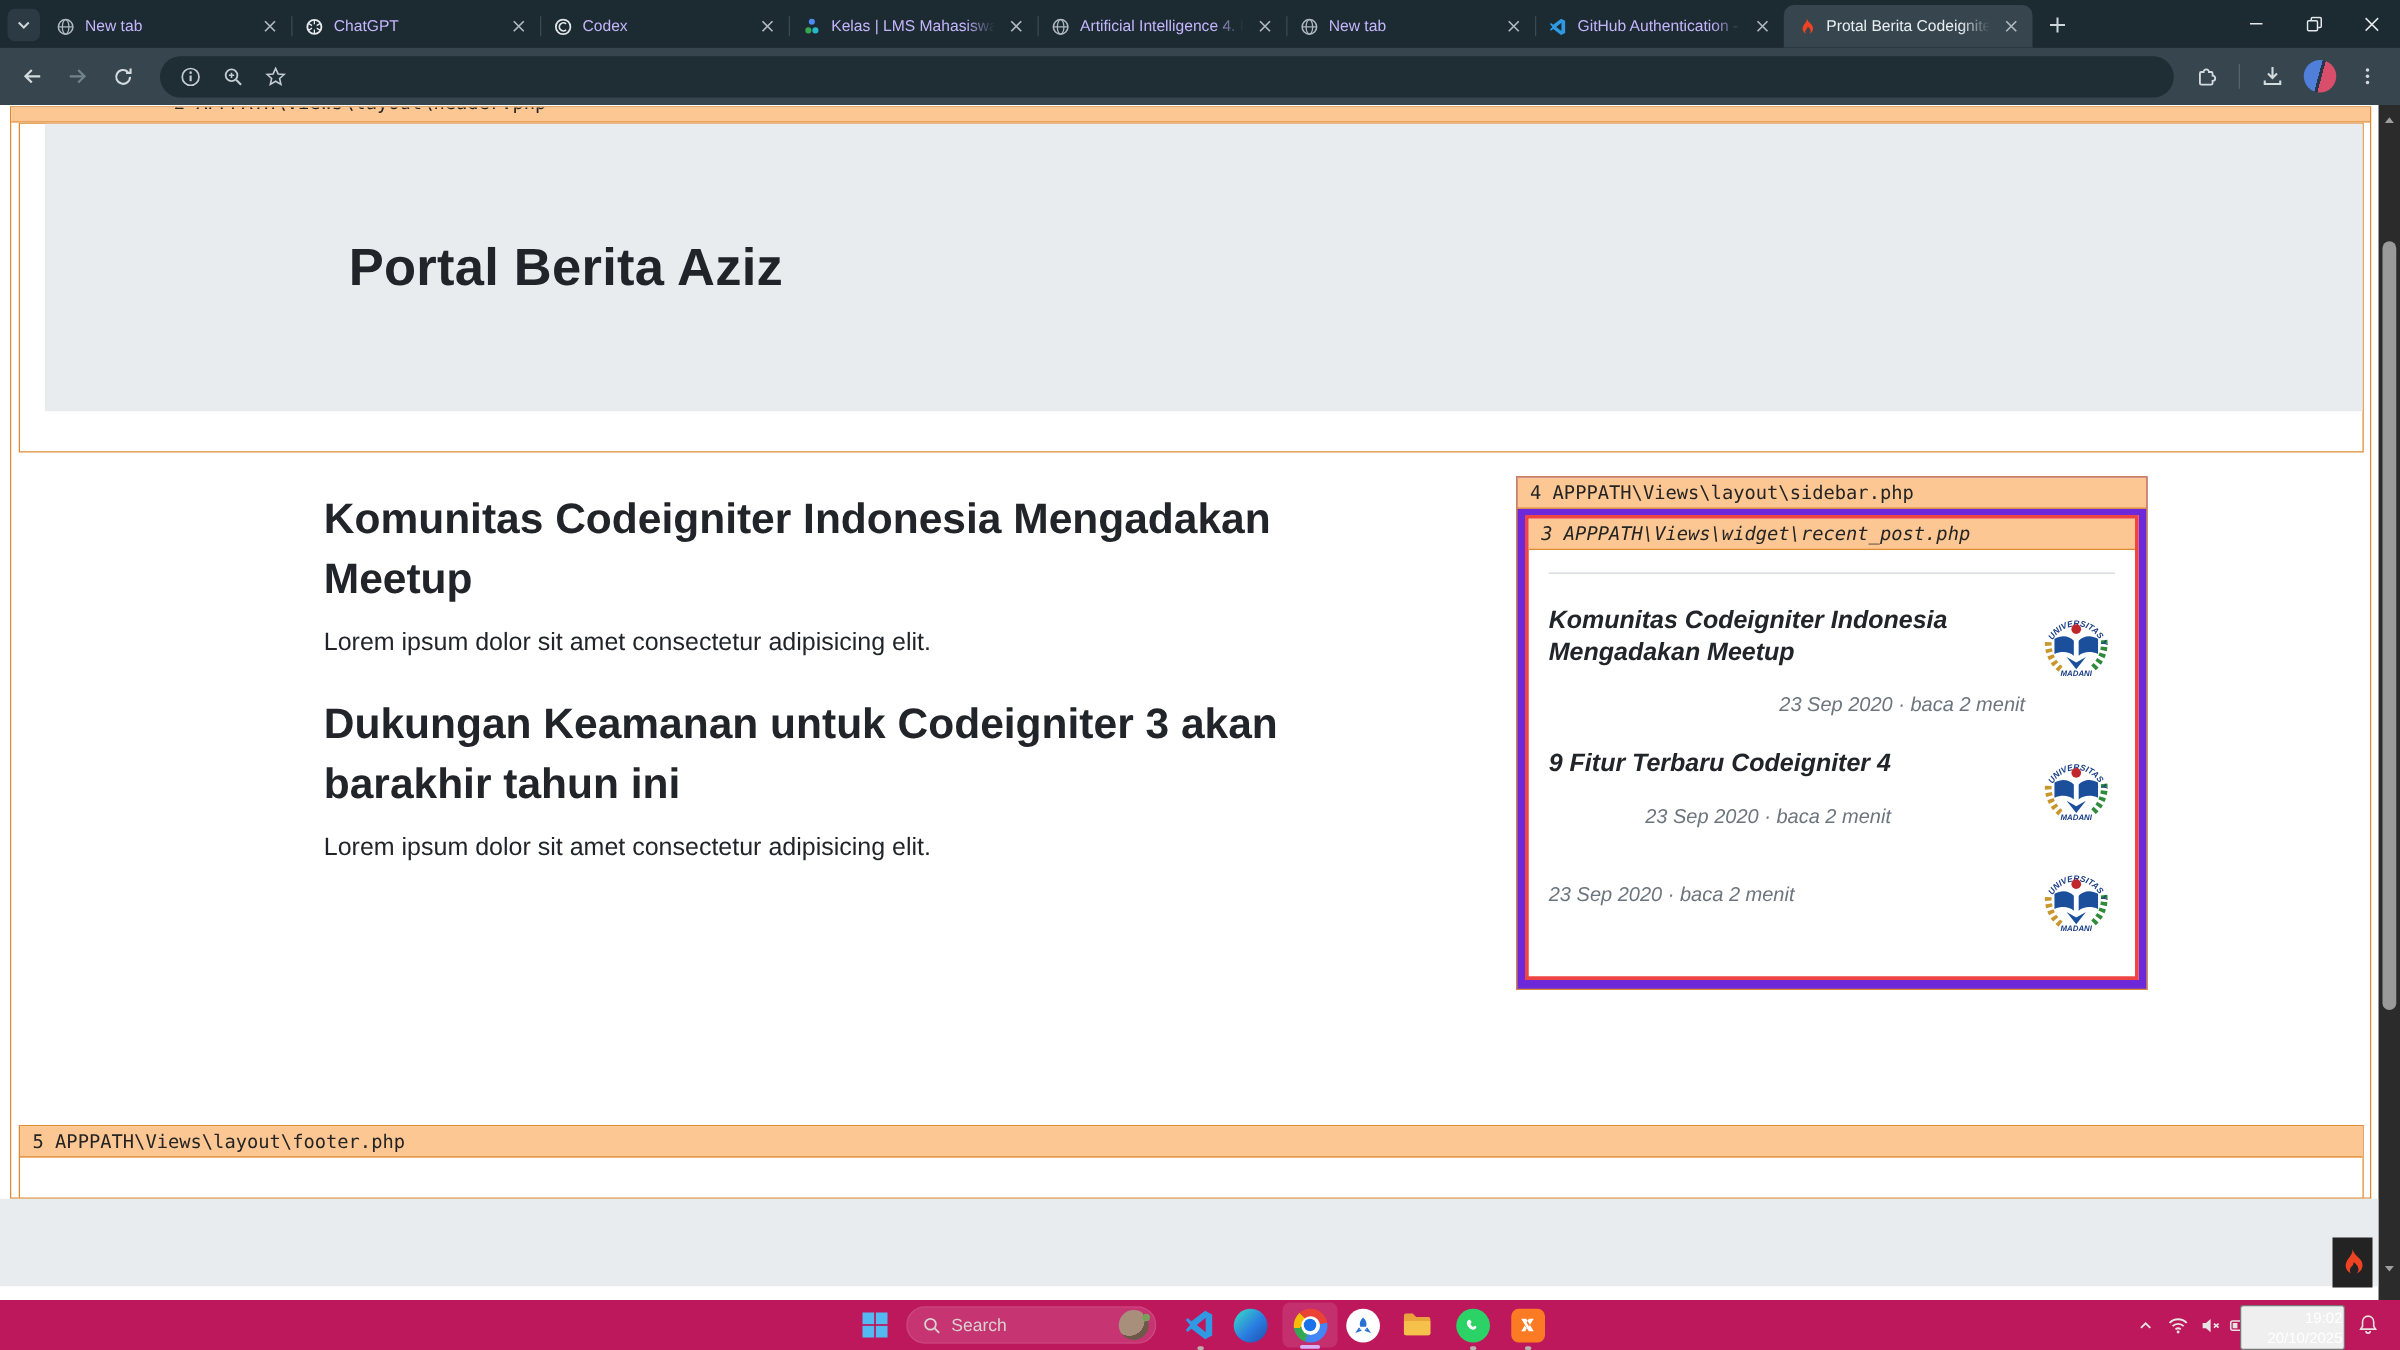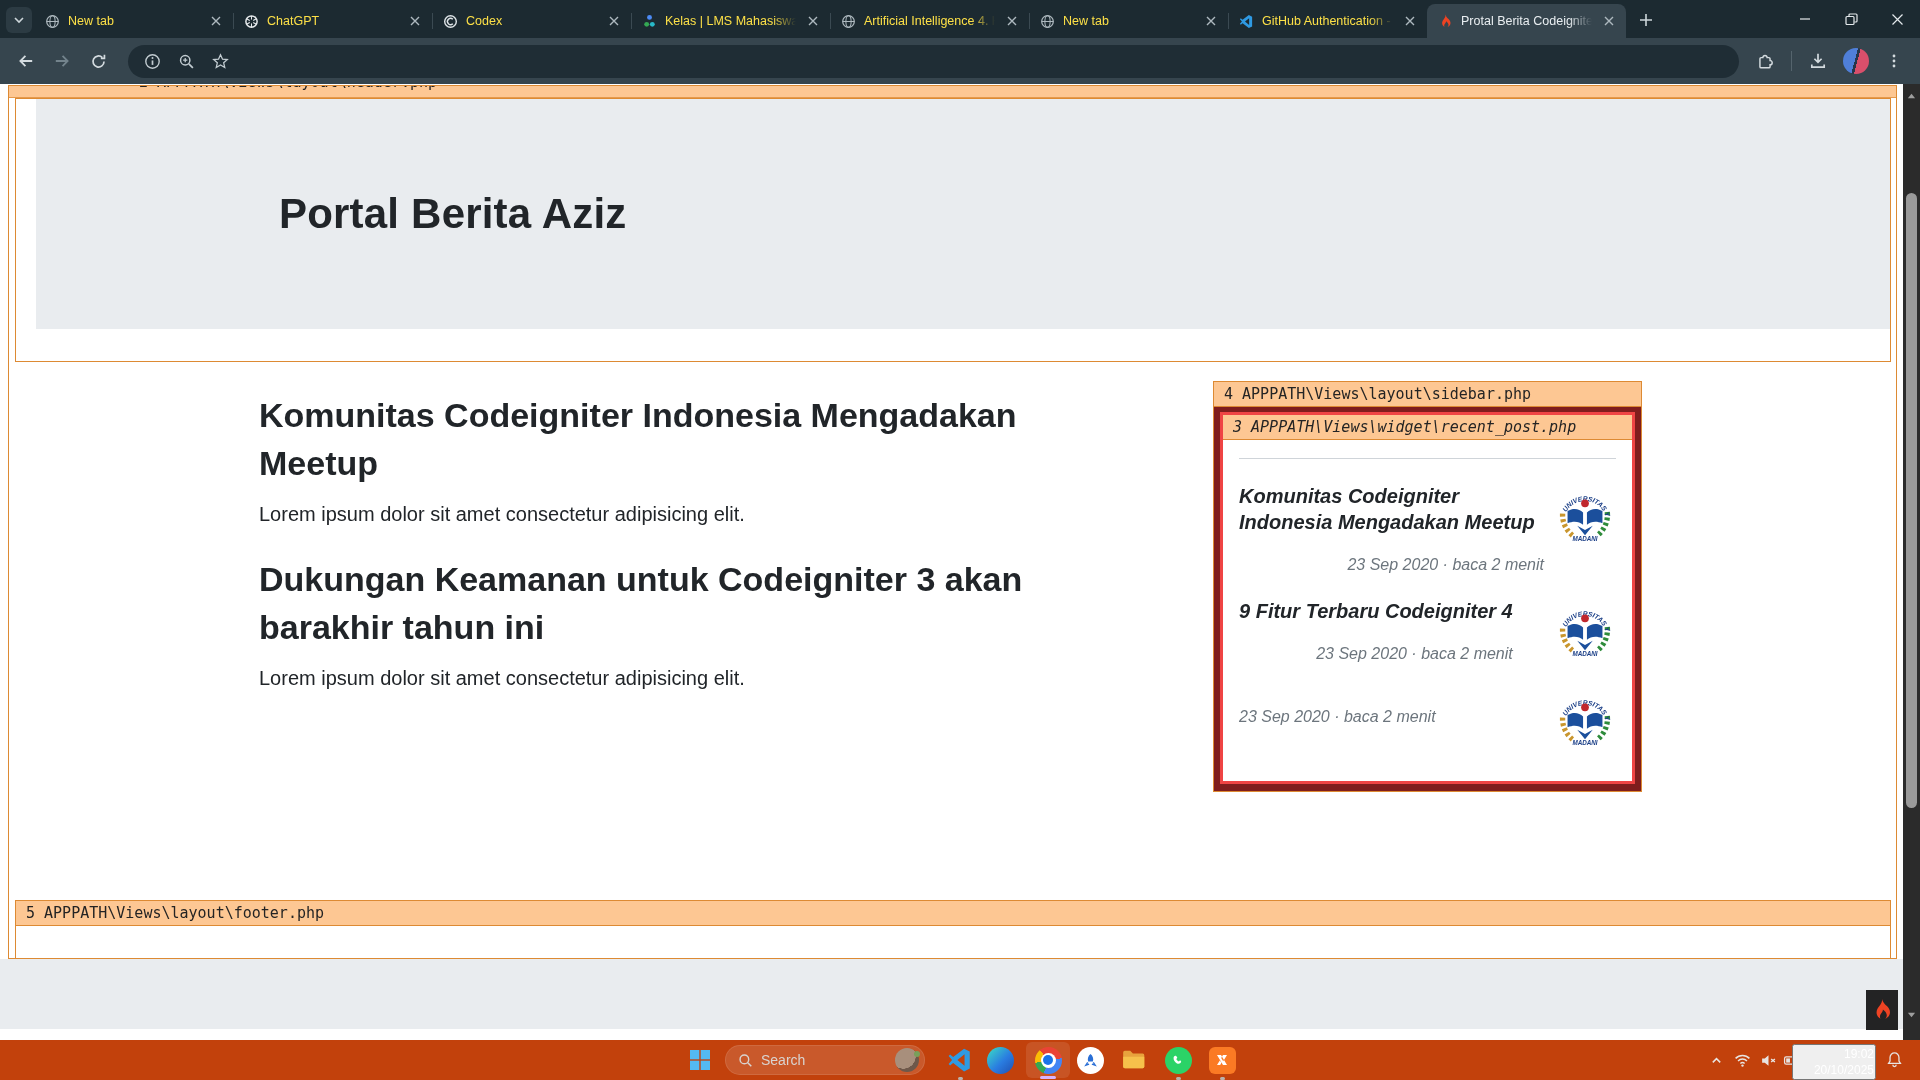--- a/index.html
+++ b/index.html
@@ -6,21 +6,21 @@
   html,body { width:1920px; height:1080px; overflow:hidden; background:#000;
     font-family:"Liberation Sans","DejaVu Sans",sans-serif; }
   .screen { position:relative; width:1920px; height:1080px; }
 
   
   .tabstrip { position:absolute; top:0; left:0; width:1920px; height:38px;
     background:#1c2a31; display:flex; align-items:flex-end; }
   .tab-chevron { width:26px; height:26px; margin:5px 2px 5px 6px; border:0; border-radius:6px;
     background:#2c3b43; color:#cdd6da; display:flex; align-items:center; justify-content:center; }
   .tab { width:199px; height:34px; display:flex; align-items:center; gap:8px;
-    padding:0 8px 0 10px; color:#fde047; font-size:12.5px; position:relative; border-radius:8px 8px 0 0; }
+    padding:0 8px 0 10px; color:#c4b5fd; font-size:12.5px; position:relative; border-radius:8px 8px 0 0; }
   .tab:not(.active):not(:first-of-type)::before { content:""; position:absolute; left:0; top:9px;
     height:16px; width:1px; background:#3b4a52; }
   .tab.active { background:#36454e; color:#e9eef1; }
   .tab.active::before, .tab.active + .tab::before { display:none; }
   .tab-title { flex:1; white-space:nowrap; overflow:hidden;
     -webkit-mask-image:linear-gradient(90deg,#000 82%,transparent); mask-image:linear-gradient(90deg,#000 82%,transparent); }
   .tab-close { width:18px; height:18px; border-radius:4px; display:flex; align-items:center;
     justify-content:center; color:#aeb9bf; flex:none; }
   .favicon { width:16px; height:16px; flex:none; display:flex; align-items:center; justify-content:center; }
   .new-tab { width:28px; height:28px; margin:0 0 4px 6px; border:0; background:transparent;
@@ -55,21 +55,21 @@
   .partial-bar span { position:absolute; top:-13px; left:130px; }
 
   .header-box { position:absolute; left:6px; top:12px; width:1876px; height:264px; border:1px solid #dd8a33; background:#fff; }
   .jumbotron { height:230px; background:#e9ecef; display:flex; align-items:center;margin-left:20px; }
   .jumbotron h1 { margin-left:243px; font-size:42px; font-weight:600; color:#212529; letter-spacing:0.2px; }
 
   .articles { position:absolute; left:250px; top:306px; width:880px; }
   .article h2 { font-size:34px; line-height:1.4; font-weight:700; color:#212529; }
   .article p { font-size:20px; color:#212529; margin:16px 0 30px; }
 
-  .sb-outer { position:absolute; left:1204px; top:295px; width:429px; border:1px solid #dd8a33; background:#7f1d1d; }
+  .sb-outer { position:absolute; left:1204px; top:295px; width:505px; border:1px solid #dd8a33; background:#6d28d9; }
   .sb-inner { margin:5px 6px 7px; border:3px solid #ef4444; background:#fff;font-style:italic; }
   .widget { padding:18px 16px 8px; }
   .widget h4 { font-size:28px; font-weight:600; color:#212529; margin:4px 0 16px; }
   .widget hr { border:0; border-top:1px solid #cfd4d9; margin:0 0 24px; }
   .post { display:flex; justify-content:space-between; gap:10px; margin-bottom:24px; }
   .post-title { font-size:20px; font-weight:700; color:#212529; line-height:1.3; }
   .post-meta { font-size:16px; color:#6c757d; margin-top:21px;text-align:right; }
   .post-logo { width:62px; height:62px; flex:none; }
 
   .footer-box { position:absolute; left:6px; top:814px; width:1876px; height:59px; border:1px solid #dd8a33; background:#fff; }
@@ -78,21 +78,21 @@
     background:#232324; display:flex; align-items:center; justify-content:center; }
 
   
   .scrollbar { position:absolute; top:84px; left:1903px; width:17px; height:956px; background:#2b2b2b; }
   .sb-arrow { position:absolute; left:0; width:17px; height:17px; color:#9e9e9e;
     display:flex; align-items:center; justify-content:center; background:transparent; border:0; }
   .sb-arrow.up { top:4px; } .sb-arrow.down { top:922px; }
   .sb-thumb { position:absolute; left:3px; top:109px; width:11px; height:615px; background:#9a9a9a; border-radius:6px; }
 
   
-  .taskbar { position:absolute; top:1040px; left:0; width:1920px; height:40px; background:#c2410c; }
+  .taskbar { position:absolute; top:1040px; left:0; width:1920px; height:40px; background:#be185d; }
   .tb-item { position:absolute; top:6px; width:28px; height:28px; display:flex; align-items:center;
     justify-content:center; border:0; background:transparent; }
   .search-pill { position:absolute; left:725px; top:5px; width:200px; height:30px; border-radius:15px;
     background:rgba(255,255,255,0.13); border:1px solid rgba(255,255,255,0.10);
     display:flex; align-items:center; gap:8px; padding:0 5px 0 12px; color:#d9d4d1; font-size:14px; }
   .search-pill .label { flex:1; text-align:left; }
   .sloth { width:24px; height:24px; border-radius:50%;
     background:radial-gradient(circle at 35% 35%, #a88f7c 0 55%, #6e584a 56% 100%); position:relative; }
   .sloth::after { content:""; position:absolute; right:-1px; top:3px; width:6px; height:6px;
     border-radius:50%; background:#79a05a; }

